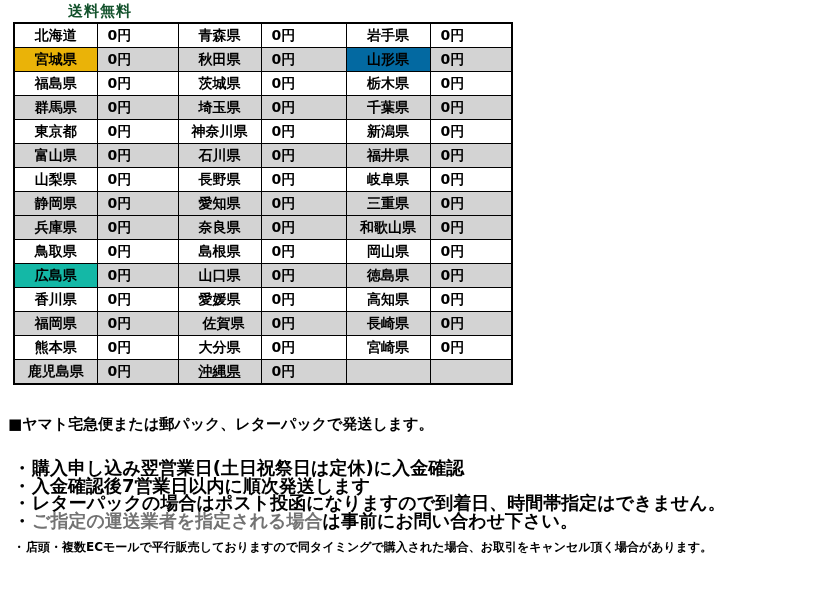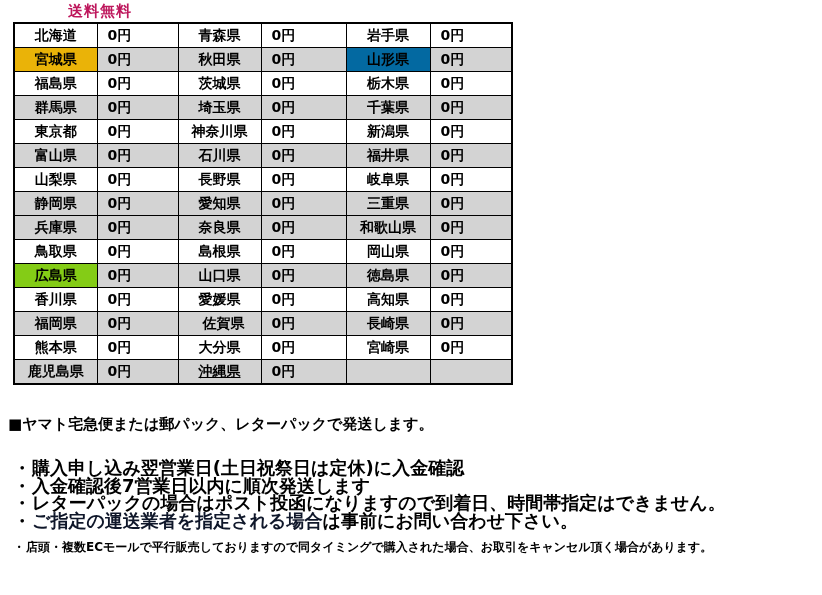--- a/index.html
+++ b/index.html
@@ -69,21 +69,21 @@
     left: 13px;
     top: 539px;
     font-size: 12px;
     white-space: nowrap;
   }
   .marker { margin-right: 1px; }
 </style>
 </head>
 <body>
 
-<div class="free-shipping" style="color: #be185d;">送料無料</div>
+<div class="free-shipping" style="color: #14532d;">送料無料</div>
 
 <table class="shipping">
   <colgroup>
       <col style="width: 83px;">
       <col style="width: 81px;">
       <col style="width: 83px;">
       <col style="width: 85px;">
       <col style="width: 84px;">
       <col style="width: 82px;">
     </colgroup>
@@ -162,21 +162,21 @@
       </tr>
       <tr>
         <td class="pref">鳥取県</td>
         <td class="fee">0円</td>
         <td class="pref">島根県</td>
         <td class="fee">0円</td>
         <td class="pref">岡山県</td>
         <td class="fee">0円</td>
       </tr>
       <tr class="alt">
-        <td class="pref" style="background: #84cc16; margin-left: 32px;">広島県</td>
+        <td class="pref" style="background: #14b8a6; margin-left: 32px;">広島県</td>
         <td class="fee" style="background: rgb(211, 211, 211);">0円</td>
         <td class="pref" style="background: rgb(211, 211, 211);">山口県</td>
         <td class="fee" style="background: rgb(211, 211, 211);">0円</td>
         <td class="pref" style="background: rgb(211, 211, 211);">徳島県</td>
         <td class="fee" style="background: rgb(211, 211, 211);">0円</td>
       </tr>
       <tr>
         <td class="pref">香川県</td>
         <td class="fee">0円</td>
         <td class="pref">愛媛県</td>
@@ -217,19 +217,19 @@
   <div class="line">
     <span class="marker">・</span><span>購入申し込み翌営業日(土日祝祭日は定休)に入金確認</span>
   </div>
   <div class="line">
     <span class="marker">・</span><span>入金確認後7営業日以内に順次発送します</span>
   </div>
   <div class="line">
     <span class="marker">・</span><span>レターパックの場合はポスト投函になりますので到着日、時間帯指定はできません。</span>
   </div>
   <div class="line">
-    <span class="marker">・</span><span class="red-note" style="color: #0f172a;">ご指定の運送業者を指定される場合</span><span>は事前にお問い合わせ下さい。</span>
+    <span class="marker">・</span><span class="red-note" style="color: #737373;">ご指定の運送業者を指定される場合</span><span>は事前にお問い合わせ下さい。</span>
   </div>
 </div>
 
 <div class="small-note">
   <span class="marker">・</span><span>店頭・複数ECモールで平行販売しておりますので同タイミングで購入された場合、お取引をキャンセル頂く場合があります。</span>
 </div>
 
 </body></html>

